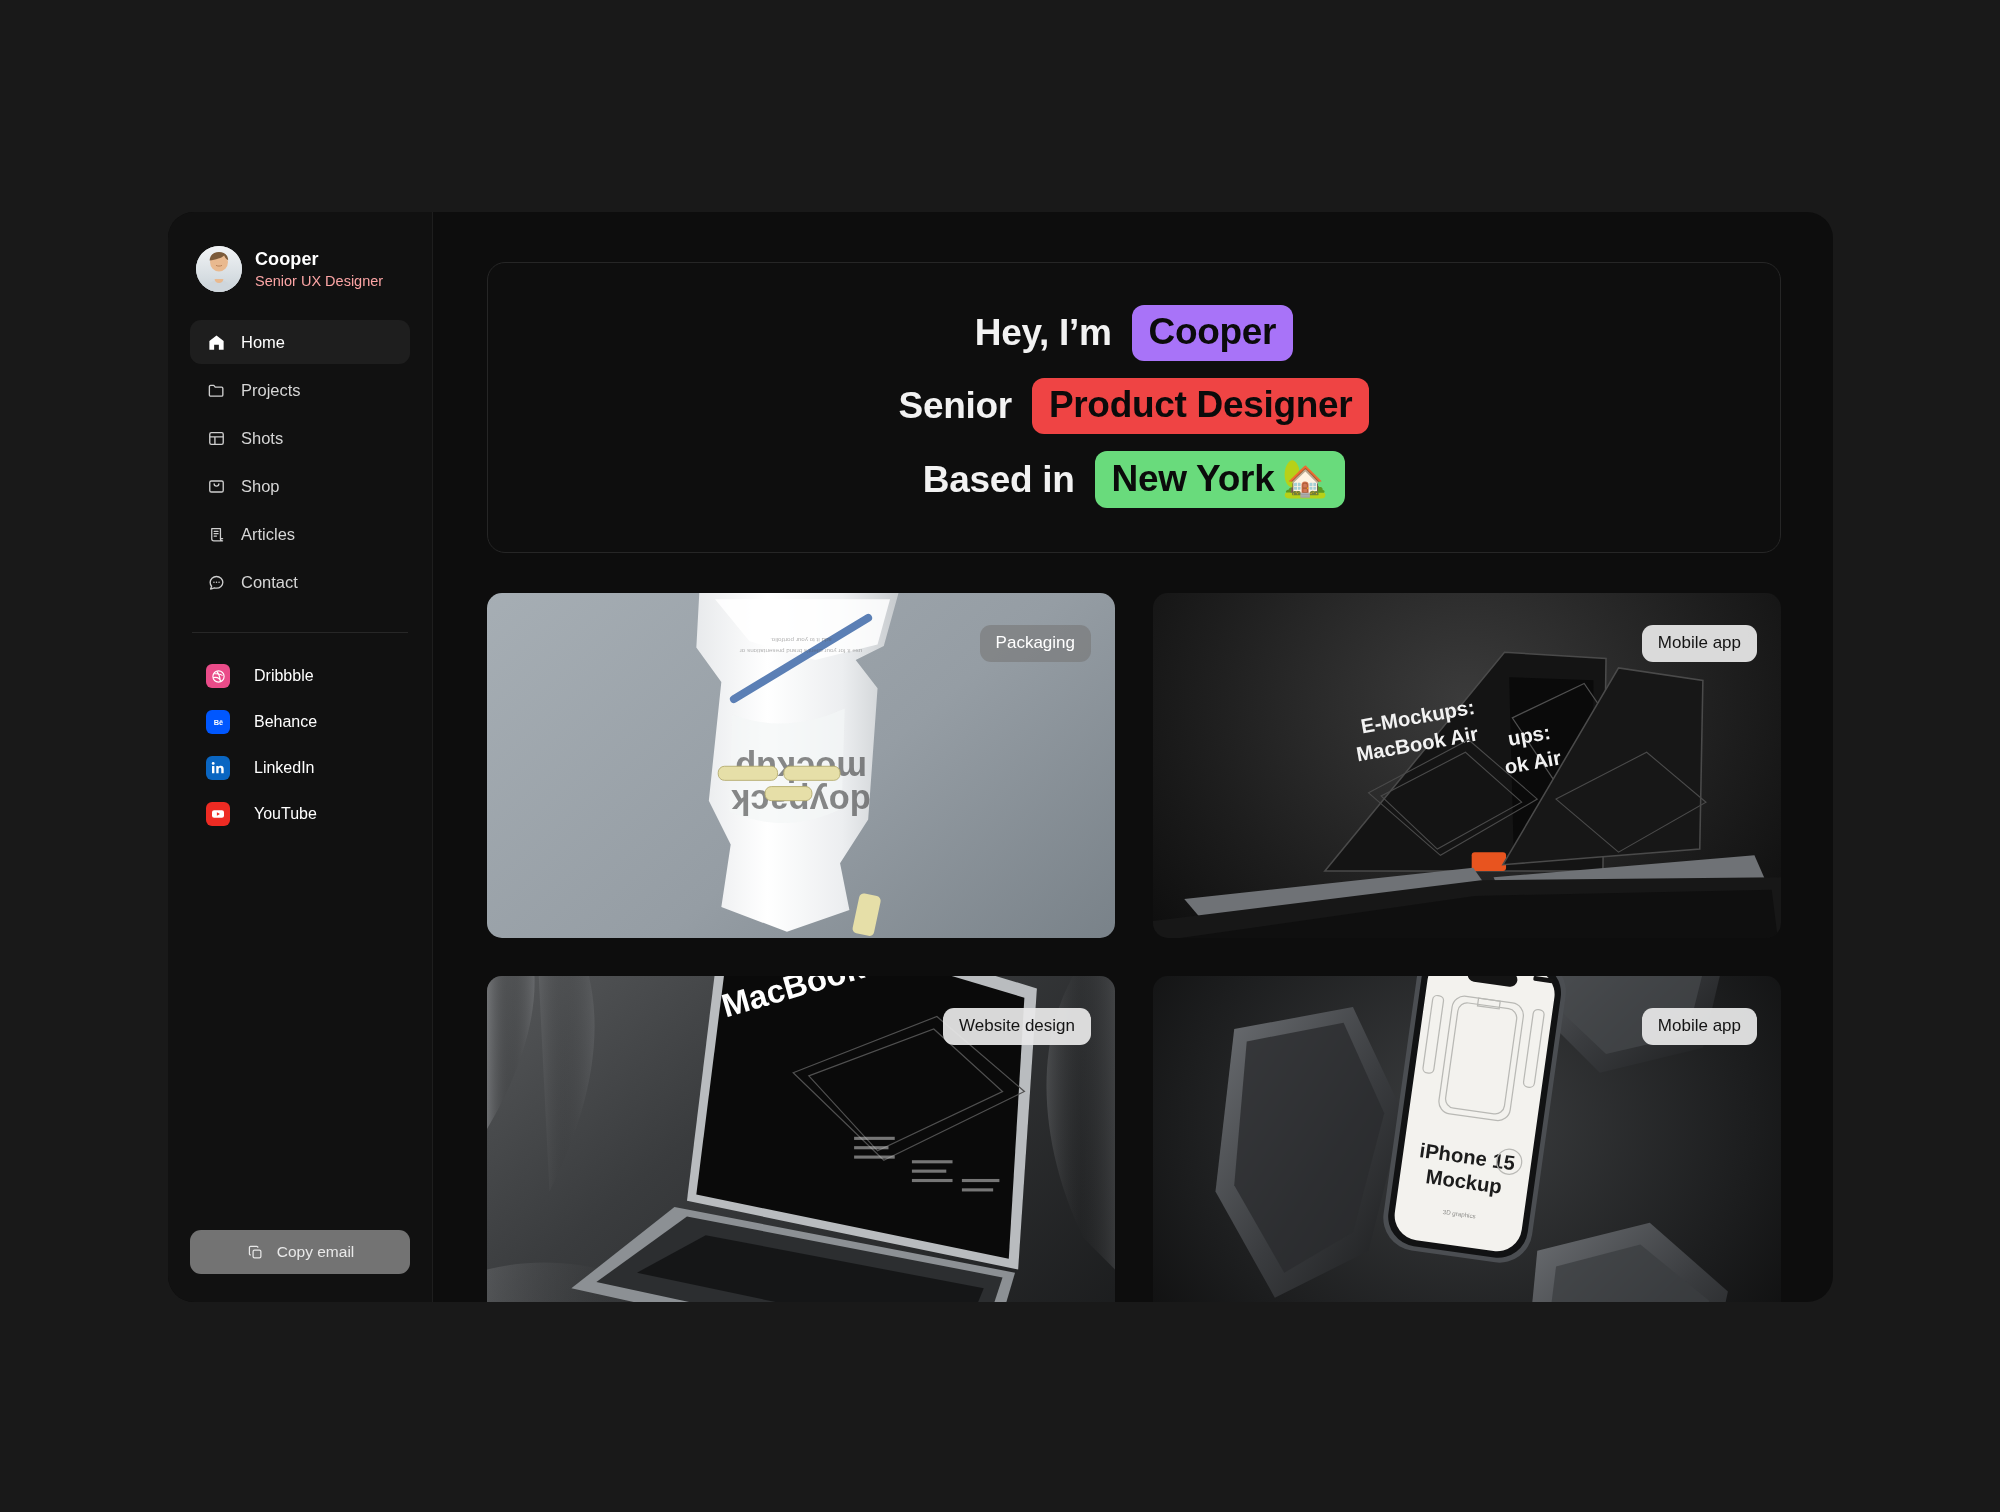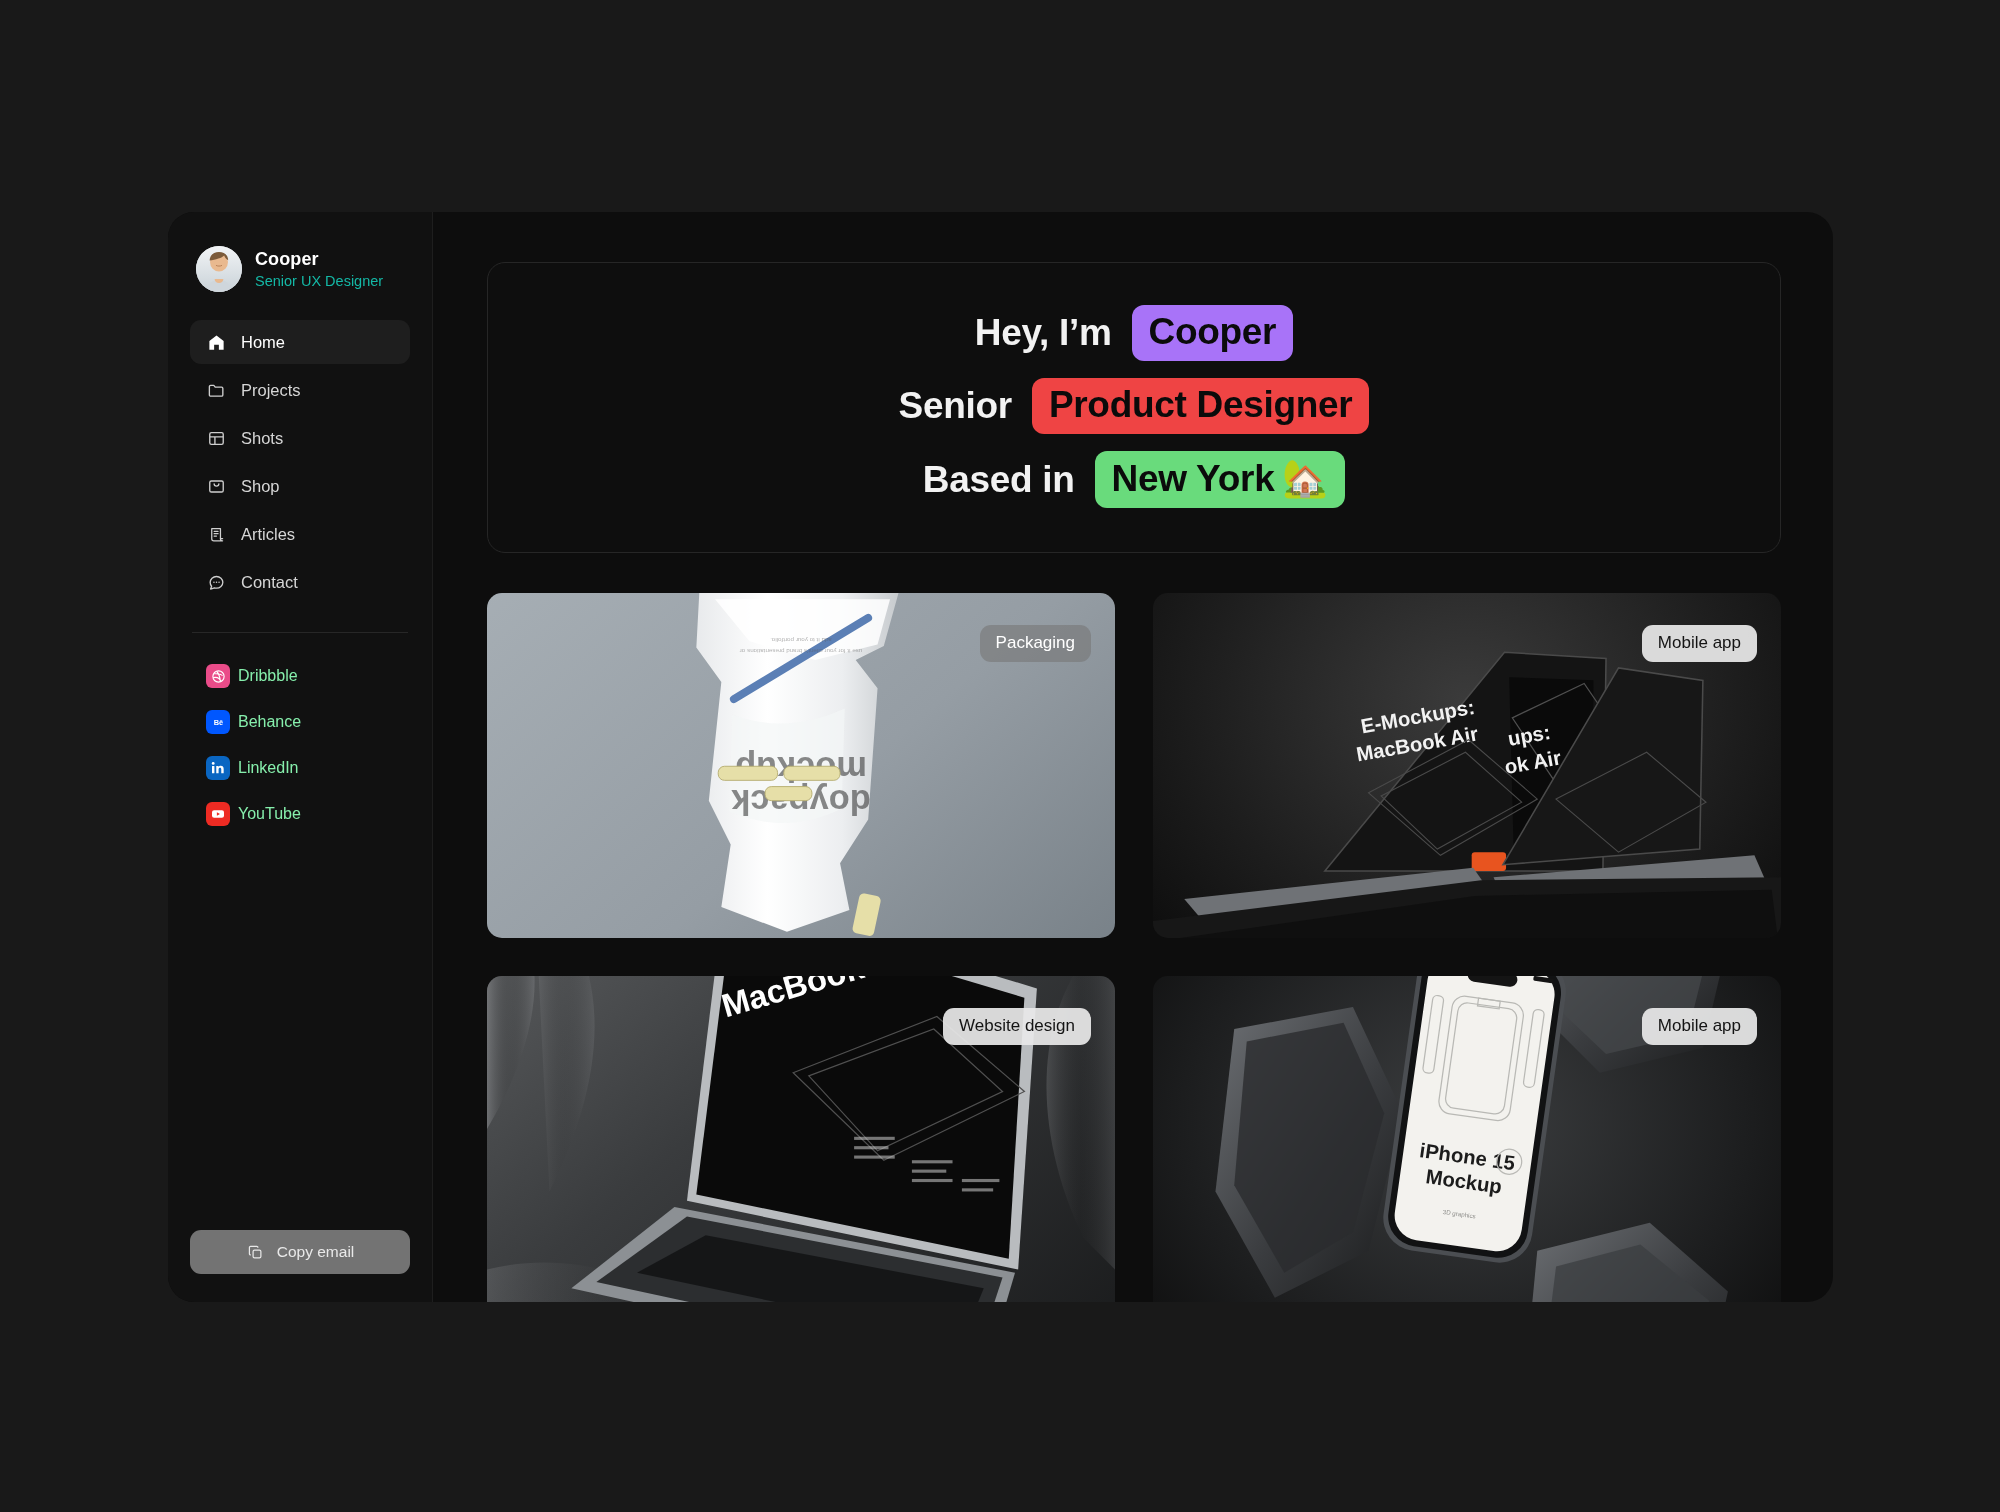--- a/index.html
+++ b/index.html
@@ -44,43 +44,43 @@
   .avatar {
     width: 46px; height: 46px; flex: 0 0 46px;
     border-radius: 50%;
     overflow: hidden;
     background: #d8dde2;
     position: relative;
   }
   .avatar svg { display: block; width: 100%; height: 100%; }
   .profile-text { display: flex; flex-direction: column; gap: 3px; }
   .profile-name { color: #ffffff; font-size: 18px; font-weight: bold; letter-spacing: .1px; }
-  .profile-role { color: #14b8a6; font-size: 14.5px; }
+  .profile-role { color: #fca5a5; font-size: 14.5px; }
 
   .nav { display: flex; flex-direction: column; gap: 4px; }
   .nav-item {
     display: flex; align-items: center; gap: 15px;
     height: 44px;
     padding: 0 16px;
     border-radius: 11px;
     color: #d6d6d6;
     font-size: 16.5px;
     cursor: pointer;
   }
   .nav-item.active { background: #1e1e1e; color: #ffffff; }
   .nav-ic { width: 20px; height: 20px; flex: 0 0 20px; display: flex; align-items: center; justify-content: center; }
   .nav-ic svg { display: block; }
 
   .divider { height: 1px; background: #272727; margin: 28px 2px 26px 2px; }
 
   .socials { display: flex; flex-direction: column; gap: 12px; }
   .social {
-    display: flex; align-items: center; gap: 8px;
+    display: flex; align-items: center; gap: 24px;
     padding: 0 16px; height: 34px;
-    color: #86efac; font-size: 16px;
+    color: #ffffff; font-size: 16px;
     cursor: pointer;
   }
   .sq {
     width: 24px; height: 24px; flex: 0 0 24px;
     border-radius: 6px;
     display: flex; align-items: center; justify-content: center;
   }
   .sq svg { display:block; }
 
   .spacer { flex: 1 1 auto; }

